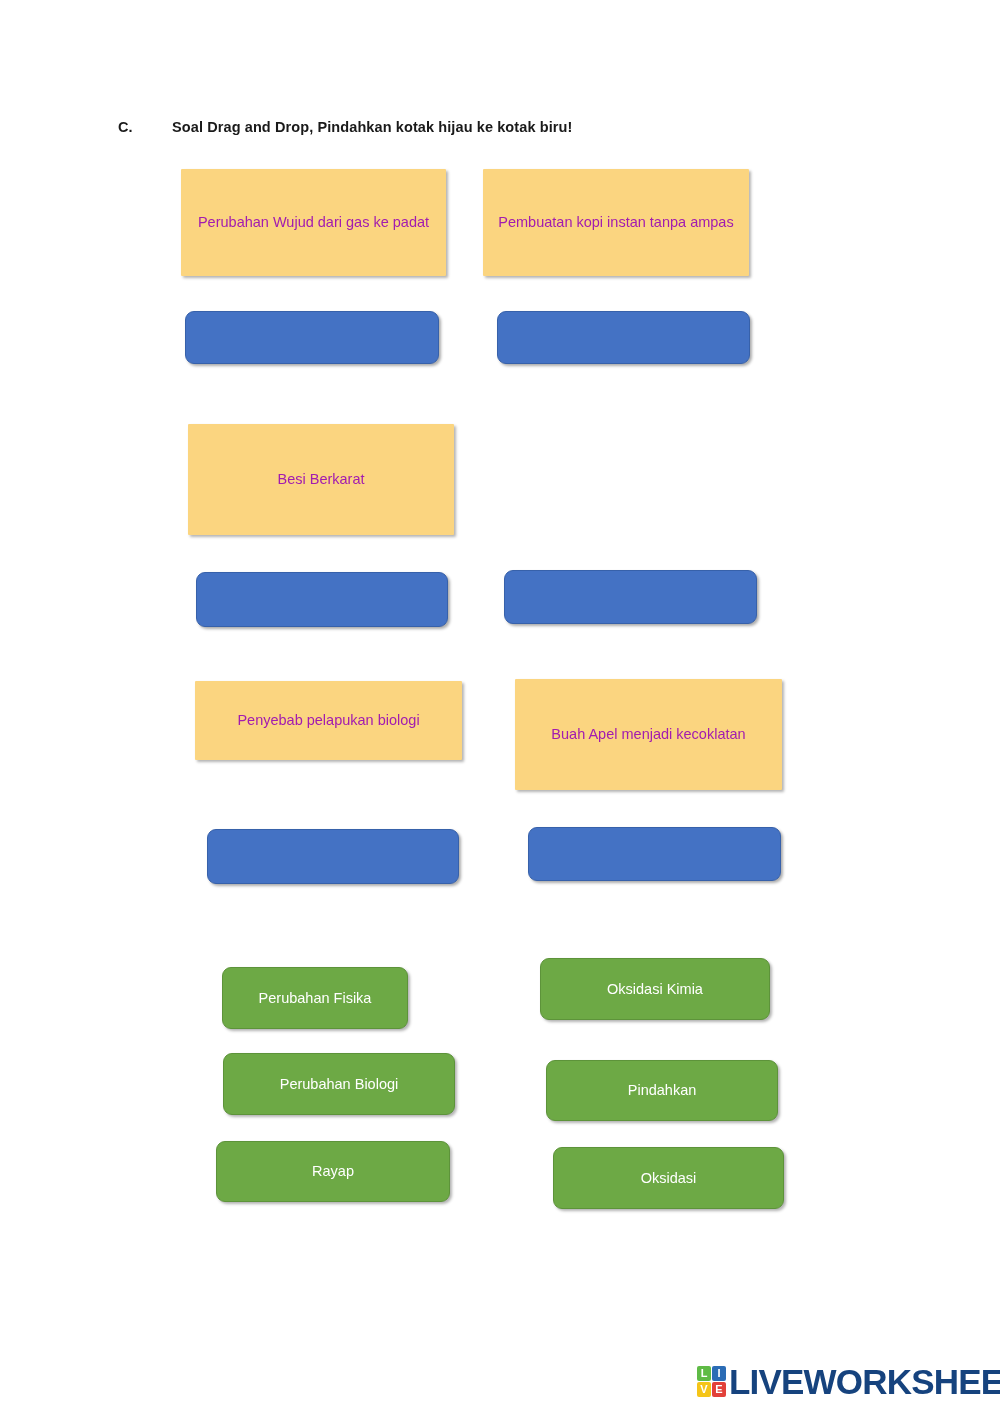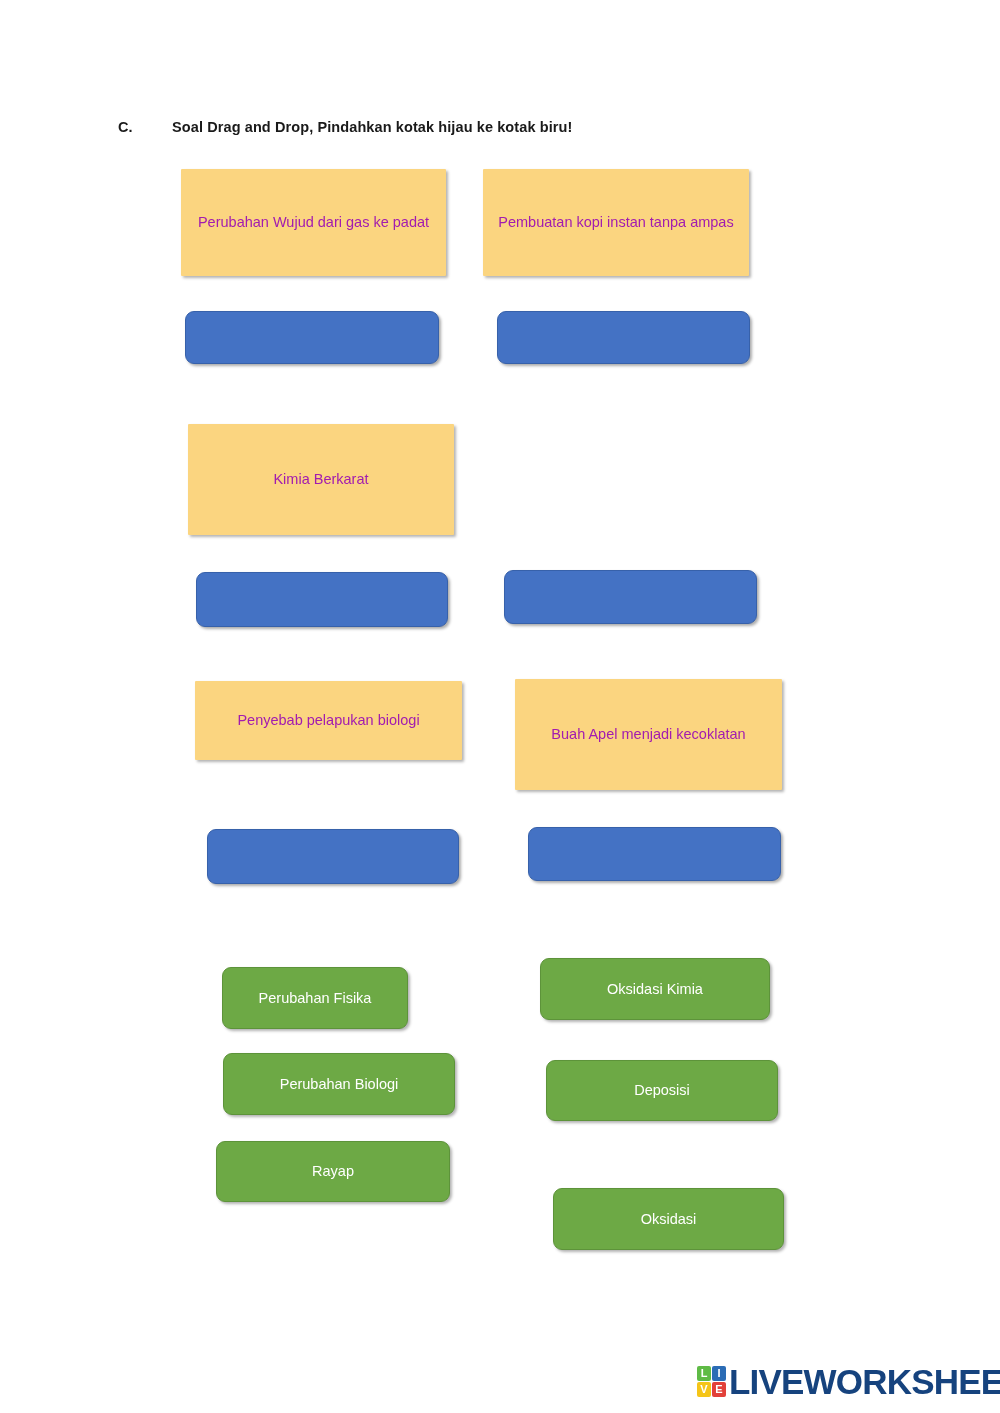--- a/index.html
+++ b/index.html
@@ -121,37 +121,37 @@
 
 <div id="page">
 
   <div class="instruction-row">
     <span class="instruction-letter">C.</span>
     <span class="instruction-text">Soal Drag and Drop, Pindahkan kotak hijau ke kotak biru!</span>
   </div>
 
   <div class="box card-orange" style="left: 181px; top: 169px; width: 265px; height: 107px;">Perubahan Wujud dari gas ke padat</div>
   <div class="box card-orange" style="left: 483px; top: 169px; width: 266px; height: 107px; text-align: center;">Pembuatan kopi instan tanpa ampas</div>
-  <div class="box card-orange" style="left: 188px; top: 424px; width: 266px; height: 111px;">Kimia Berkarat</div>
+  <div class="box card-orange" style="left: 188px; top: 424px; width: 266px; height: 111px;">Besi Berkarat</div>
   <div class="box card-orange" style="left: 195px; top: 681px; width: 267px; height: 79px;">Penyebab pelapukan biologi</div>
   <div class="box card-orange" style="left: 515px; top: 679px; width: 267px; height: 111px;">Buah Apel menjadi kecoklatan</div>
 
   <div class="box card-blue" style="left: 185px; top: 311px; width: 254px; height: 53px;"></div>
   <div class="box card-blue" style="left: 497px; top: 311px; width: 253px; height: 53px;"></div>
   <div class="box card-blue" style="left: 196px; top: 572px; width: 252px; height: 55px;"></div>
   <div class="box card-blue" style="left: 504px; top: 570px; width: 253px; height: 54px;"></div>
   <div class="box card-blue" style="left: 207px; top: 829px; width: 252px; height: 55px;"></div>
   <div class="box card-blue" style="left: 528px; top: 827px; width: 253px; height: 54px;"></div>
 
   <div class="box card-green" style="left: 222px; top: 967px; width: 186px; height: 62px;">Perubahan Fisika</div>
   <div class="box card-green" style="left: 540px; top: 958px; width: 230px; height: 62px;">Oksidasi Kimia</div>
   <div class="box card-green" style="left: 223px; top: 1053px; width: 232px; height: 62px;">Perubahan Biologi</div>
-  <div class="box card-green" style="left: 546px; top: 1060px; width: 232px; height: 61px;">Deposisi</div>
+  <div class="box card-green" style="left: 546px; top: 1060px; width: 232px; height: 61px;">Pindahkan</div>
   <div class="box card-green" style="left: 216px; top: 1141px; width: 234px; height: 61px;">Rayap</div>
-  <div class="box card-green" style="left: 553px; top: 1147px; width: 231px; height: 62px; margin-top: 41px;">Oksidasi</div>
+  <div class="box card-green" style="left: 553px; top: 1147px; width: 231px; height: 62px;">Oksidasi</div>
 
   <div class="lw-logo">
     <div class="lw-tiles">
       <span class="lw-tile t-green">L</span>
       <span class="lw-tile t-blue">I</span>
       <span class="lw-tile t-yellow">V</span>
       <span class="lw-tile t-red">E</span>
     </div>
     <span class="lw-wordmark">LIVEWORKSHEETS</span>
   </div>

